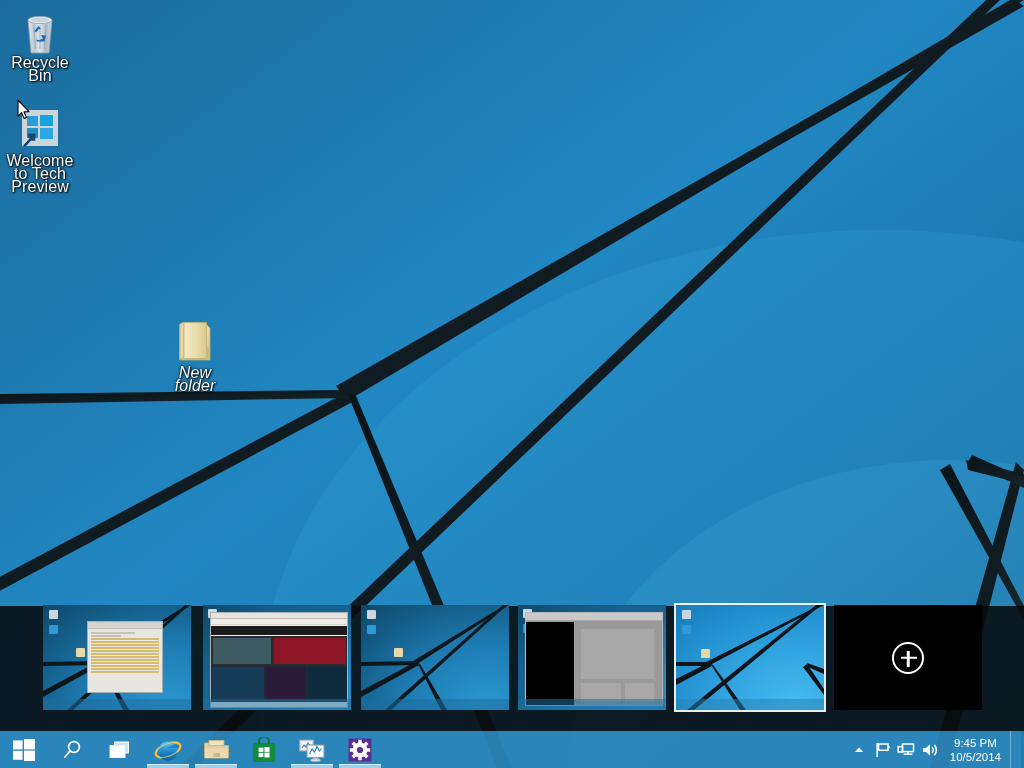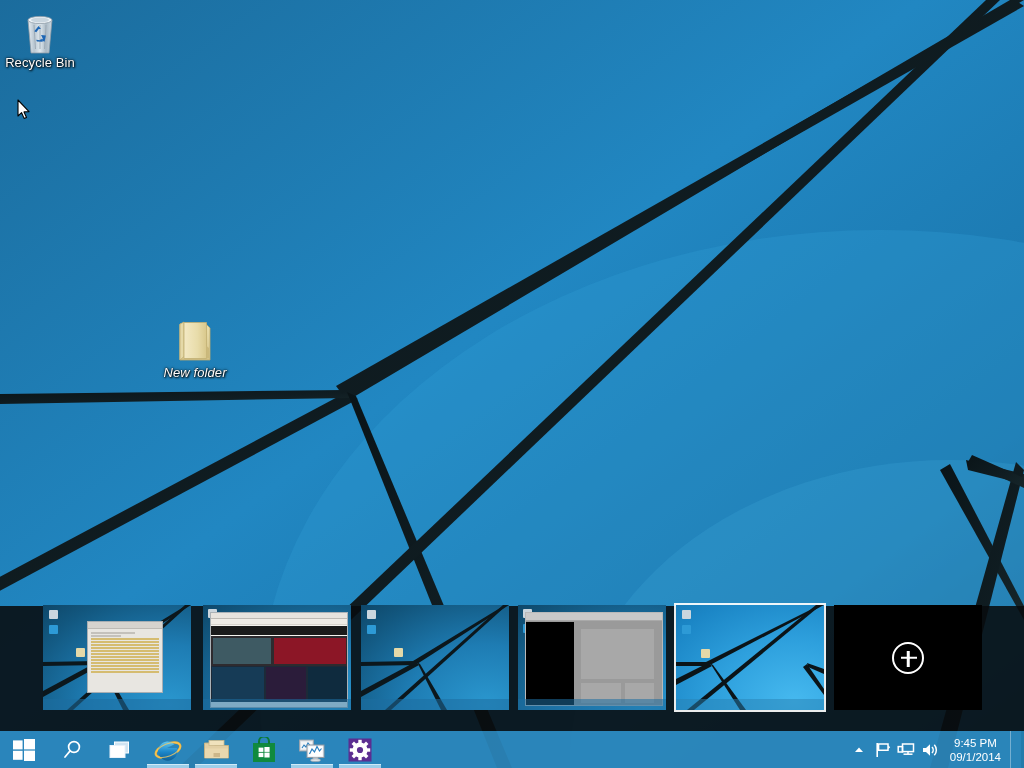--- a/index.html
+++ b/index.html
@@ -38,21 +38,21 @@
     text-align: center;
     cursor: default;
   }
   .desk-icon .glyph {
     width: 76px; height: 48px;
     display: flex; align-items: center; justify-content: center;
     position: relative;
   }
   .desk-icon .cap {
     color: #fff;
-    font-size: 13px;
+    font-size: 16px;
     line-height: 13px;
     letter-spacing: 0.1px;
     text-shadow: 0 0 3px rgba(0,0,0,.95), 1px 1px 2px rgba(0,0,0,.9), 0 0 1px rgba(0,0,0,1);
     word-wrap: break-word;
   }
   #icon-recycle { left: 2px; top: 8px; }
   #icon-welcome { left: 2px; top: 106px; }
   #icon-newfolder { left: 157px; top: 318px; font-style: italic; }
 
   
@@ -269,20 +269,41 @@
         <g transform="translate(22,26) scale(0.95)" fill="#1d66b5">
           <path d="M-6 -4 l4.5 -5.5 l2.5 3.2 l-2.3 0 l-2.6 3.4 z"></path>
           <path d="M6.2 0.5 l-1.4 6.6 l-3.4 -1.6 l1.6 -1.6 l-1.9 -3.8 z"></path>
           <path d="M-3.2 6.8 l6.2 0.4 l-1.6 -3.6 l-1.4 1.8 l-4.1 -0.4 z"></path>
         </g>
       </svg>
     </div>
     <div class="cap">Recycle Bin</div>
   </div>
 
+  <div class="desk-icon" id="icon-welcome">
+    <div class="glyph">
+      <svg width="46" height="46" viewBox="0 0 46 46">
+        <rect x="5" y="3" width="36" height="36" fill="#d9dde1" opacity="0.92"></rect>
+        <g>
+          <rect x="10" y="9" width="11" height="10" fill="#2e9bd6"></rect>
+          <rect x="23" y="8" width="13" height="11" fill="#17a2e0"></rect>
+          <rect x="10" y="21" width="11" height="10" fill="#1f8ec4"></rect>
+          <rect x="23" y="21" width="13" height="11" fill="#2ca7e4"></rect>
+        </g>
+        <g transform="translate(4,26)">
+          <rect x="0" y="0" width="15" height="15" fill="#f2f3f5" opacity="0.0"></rect>
+          <path d="M2 13 L2 2 L12 2 L12 5 L5 5 L5 13 Z" fill="#1b4f7c" opacity="0"></path>
+          <path d="M3 13 L11 4 L8 4 L8 1.5 L13.5 1.5 L13.5 7 L11 7 L11 4" fill="none" stroke="#16426b" stroke-width="1.6"></path>
+          <path d="M3.5 13 L12 3.5" stroke="#16426b" stroke-width="2.4"></path>
+          <path d="M12.6 2 L12.6 7.4 L7.2 2 Z" fill="#16426b"></path>
+        </g>
+      </svg>
+    </div>
+    <div class="cap">Welcome to Tech Preview</div>
+  </div>
 
   <div class="desk-icon" id="icon-newfolder">
     <div class="glyph">
       <svg width="58" height="48" viewBox="0 0 58 48">
         <defs>
           <linearGradient id="fback" x1="0" y1="0" x2="0" y2="1">
             <stop offset="0%" stop-color="#eadfae"></stop>
             <stop offset="100%" stop-color="#d6c489"></stop>
           </linearGradient>
           <linearGradient id="ffront" x1="0" y1="0" x2="1" y2="0">
@@ -560,20 +581,20 @@
       <div class="tray-ico">
         <svg width="19" height="18" viewBox="0 0 19 18">
           <path d="M2 7 L5 7 L9 3.2 L9 14.8 L5 11 L2 11 Z" fill="#ffffff"></path>
           <path d="M11 6 A4.4 4.4 0 0 1 11 12" fill="none" stroke="#ffffff" stroke-width="1.5"></path>
           <path d="M13.3 3.8 A7.6 7.6 0 0 1 13.3 14.2" fill="none" stroke="#ffffff" stroke-width="1.5"></path>
         </svg>
       </div>
 
       <div id="tray-clock">
         <div>9:45 PM</div>
-        <div>09/1/2014</div>
+        <div>10/5/2014</div>
       </div>
 
       <div id="show-desktop"></div>
     </div>
   </div>
 
 </div>
 
 </body></html>

